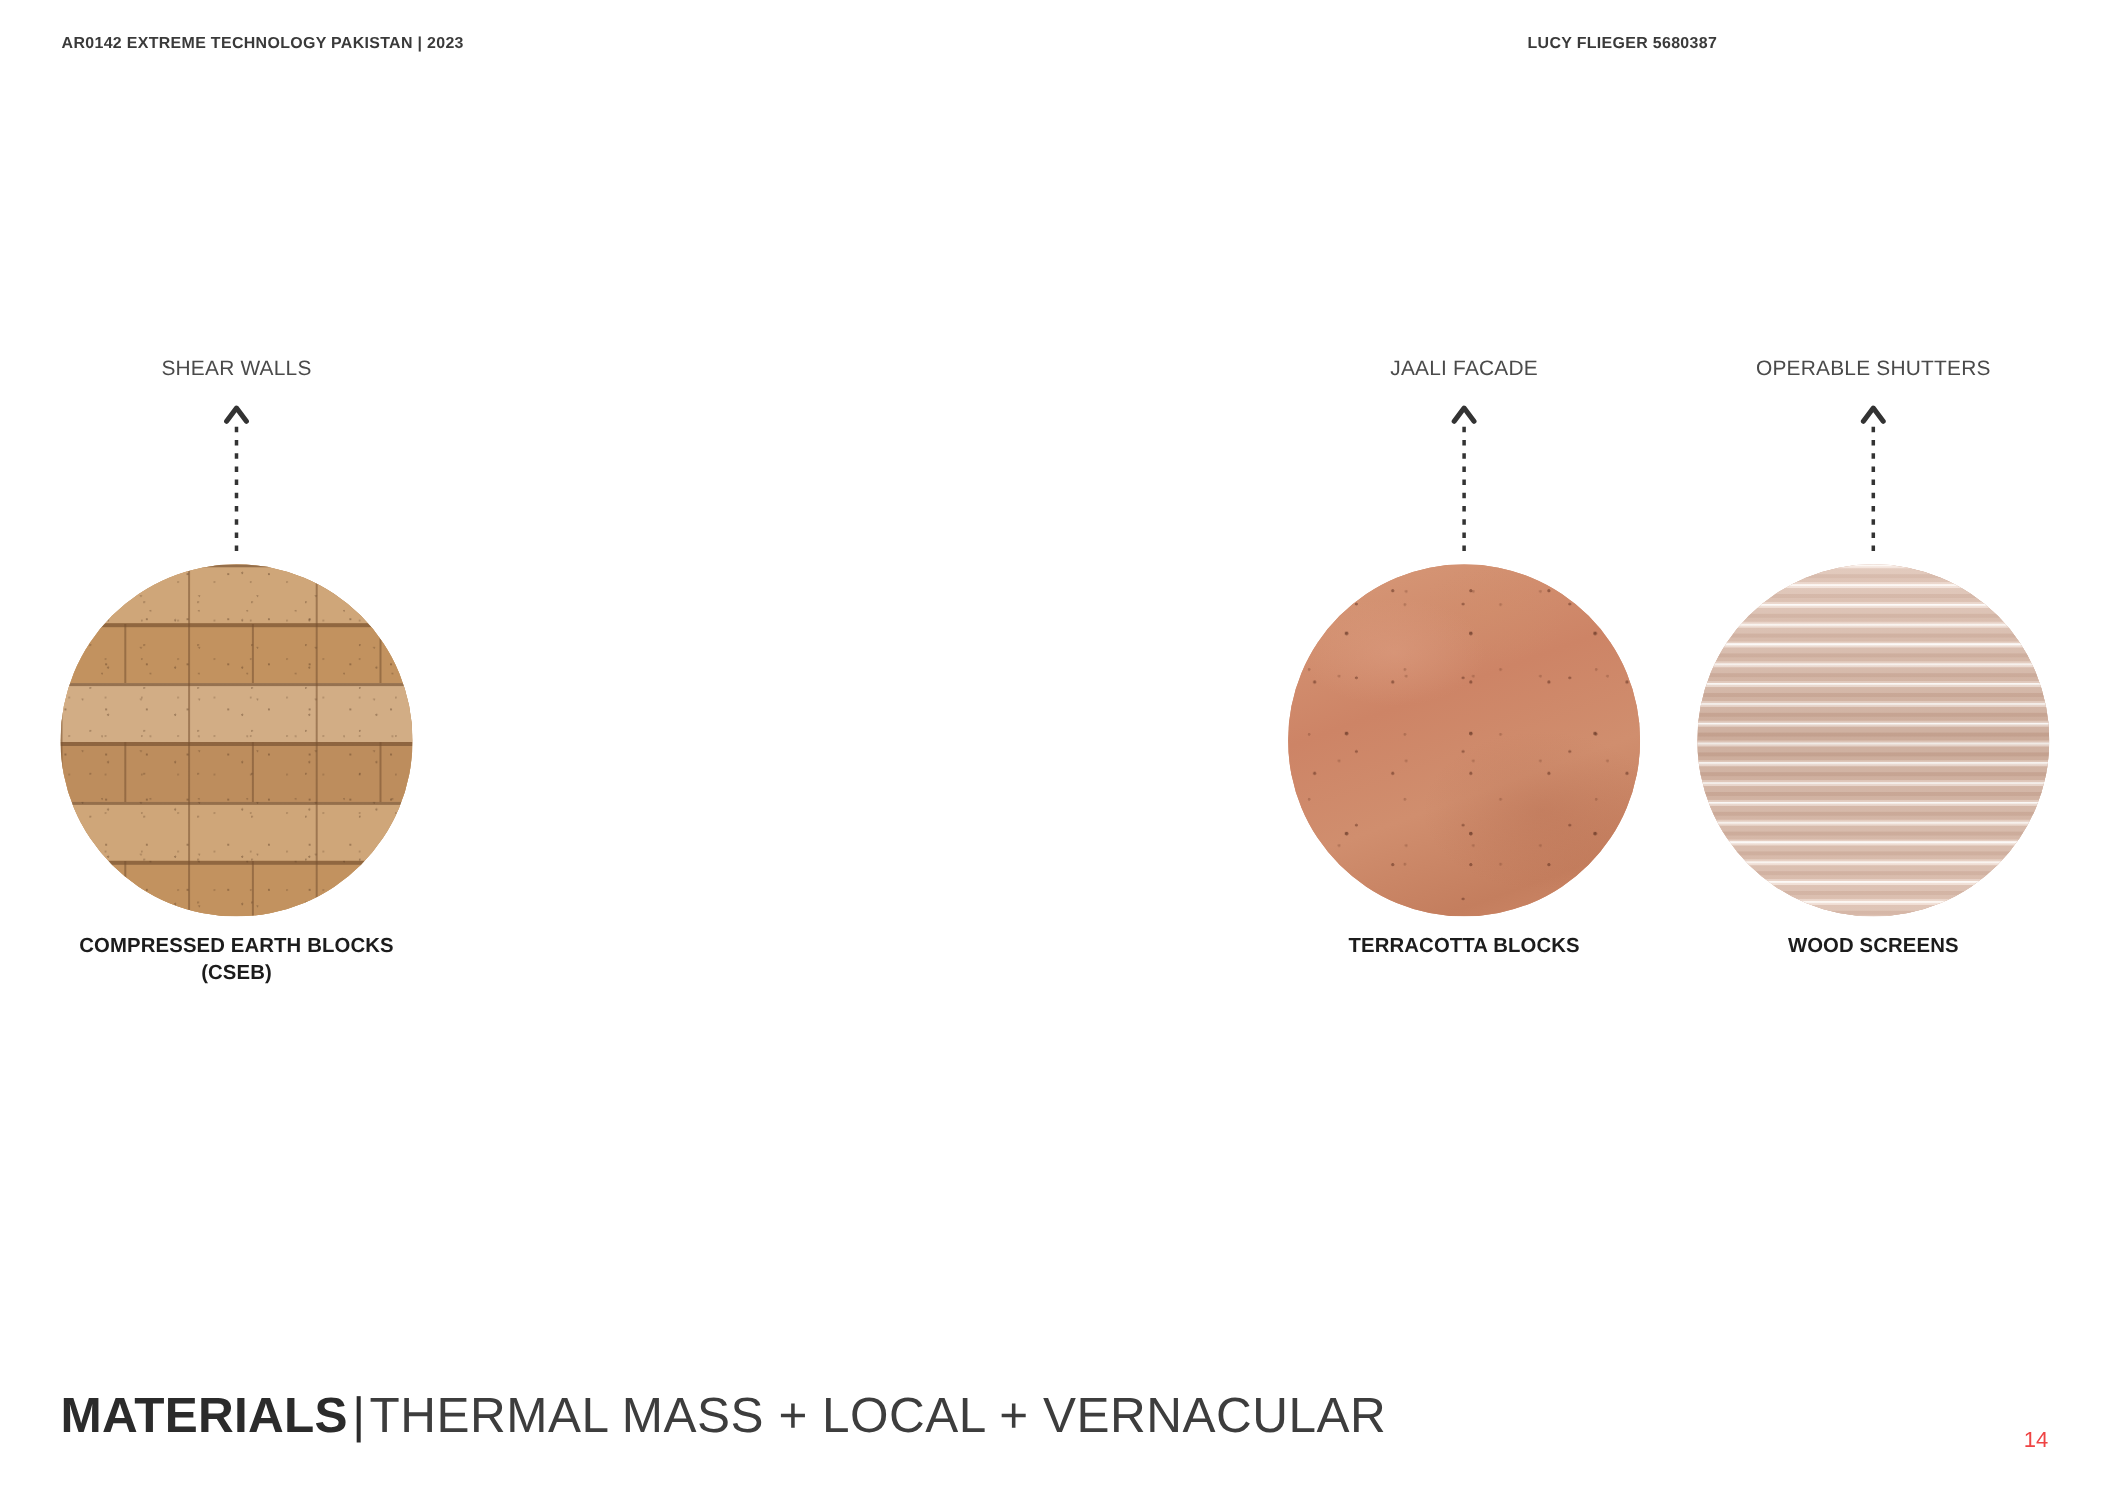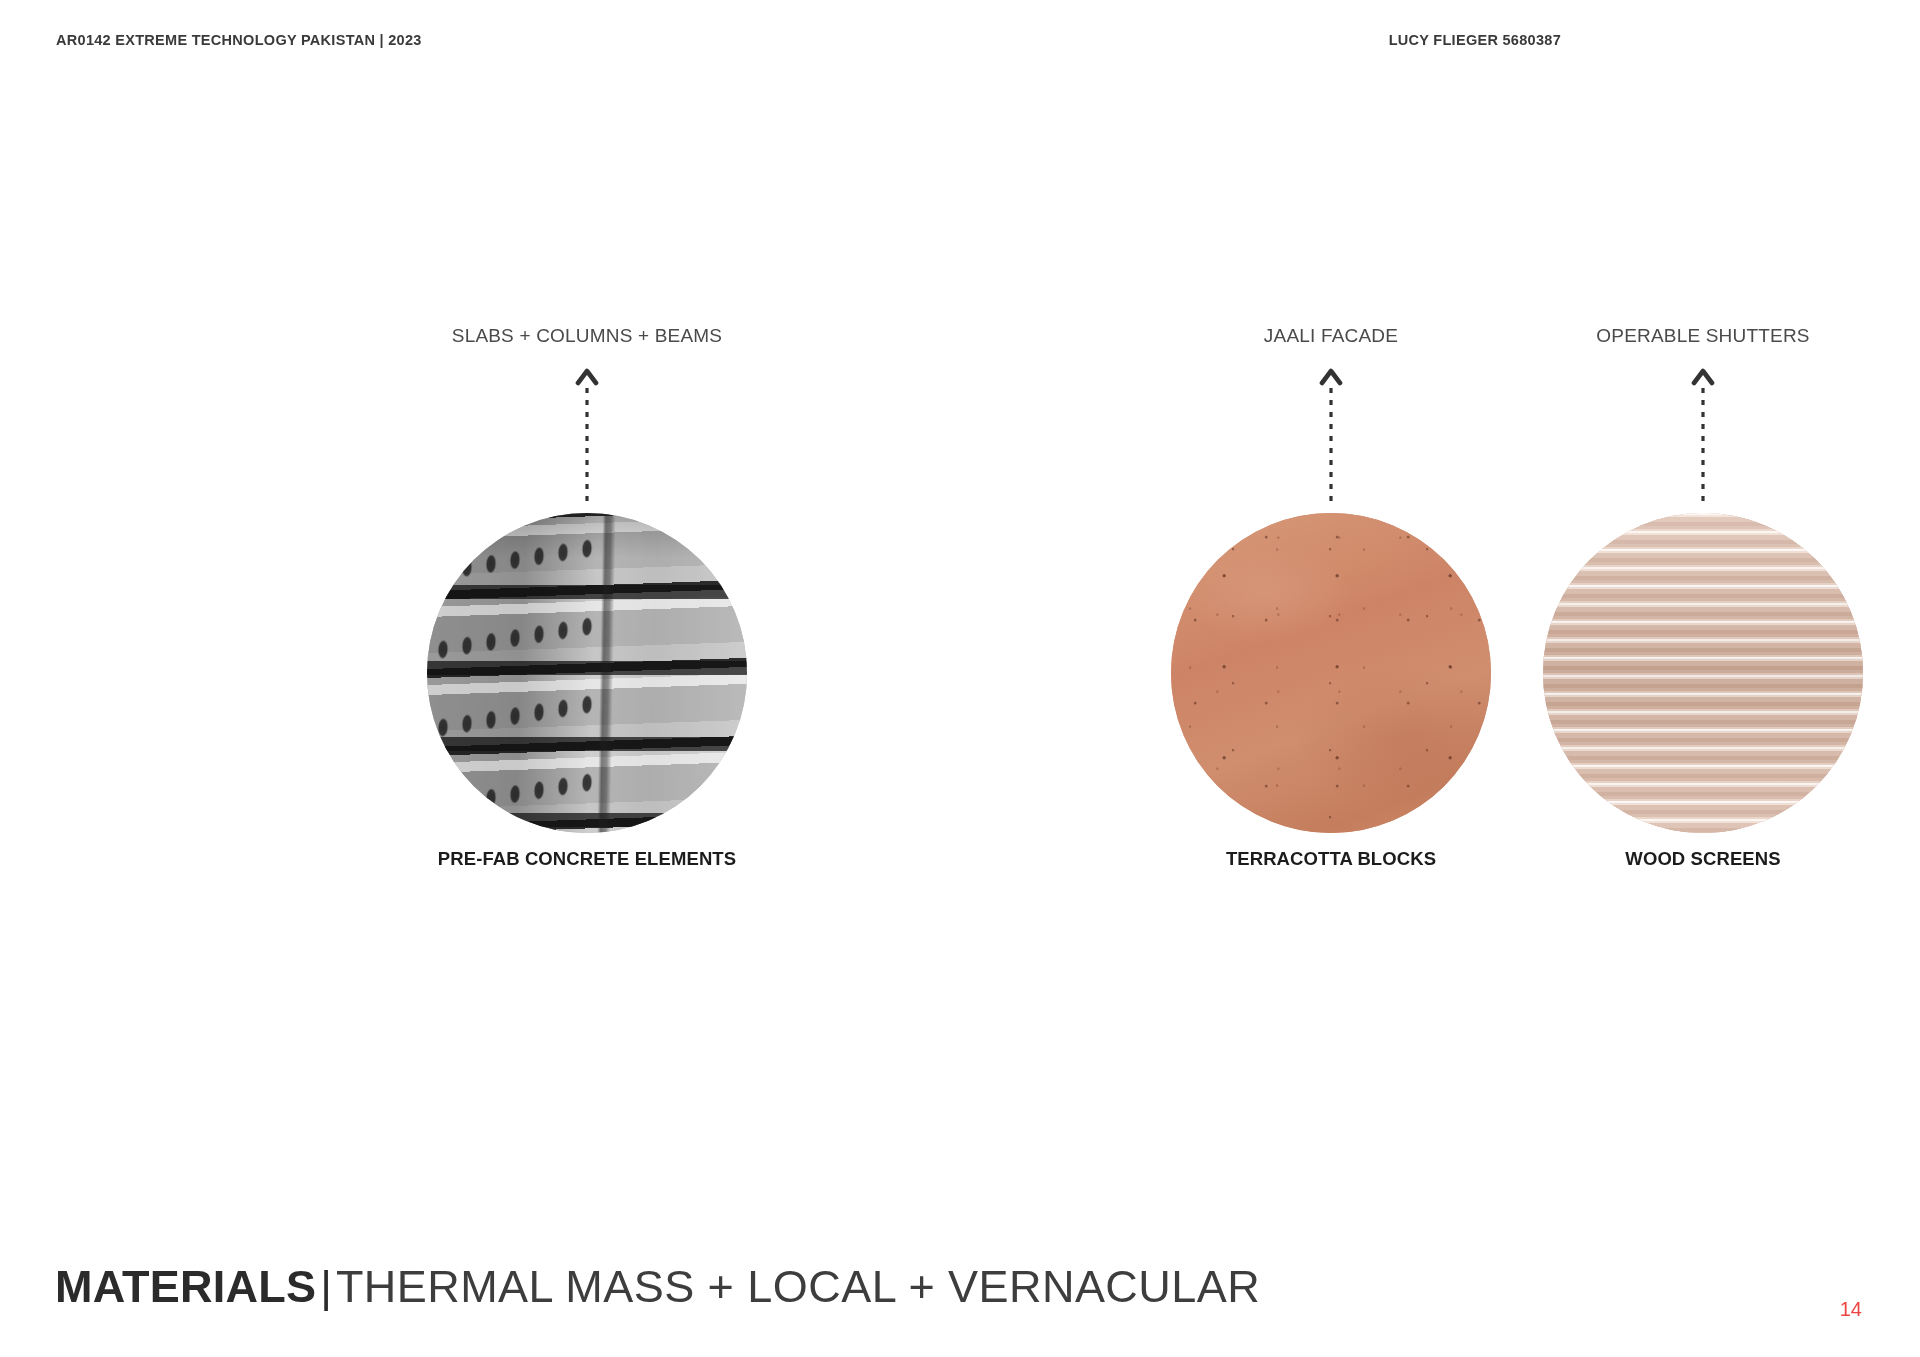--- a/index.html
+++ b/index.html
@@ -323,37 +323,37 @@
 </head>
 <body>
 
 <div class="slide-header">
   <div class="header-left">AR0142 EXTREME TECHNOLOGY PAKISTAN | 2023</div>
   <div class="header-right">LUCY FLIEGER 5680387</div>
 </div>
 
 <div class="materials-row">
 
-
-  <div class="material-item i1">
-    <div class="function-label">SLABS + COLUMNS + BEAMS</div>
+  <div class="material-item i0">
+    <div class="function-label">SHEAR WALLS</div>
     <div class="connector">
       <svg width="24" height="140" viewBox="0 0 24 140" aria-hidden="true">
         <path d="M12 138 L12 20" stroke="#333333" stroke-width="3.2" stroke-dasharray="5 7" fill="none" stroke-linecap="butt"></path>
         <path d="M3 20 L12 8 L21 20" stroke="#333333" stroke-width="4.6" fill="none" stroke-linecap="round" stroke-linejoin="round"></path>
       </svg>
     </div>
     <div class="swatch">
-      <div class="tex tex-concrete"></div>
+      <div class="tex tex-brick"></div>
     </div>
     <div class="material-caption">
-      <span>PRE-FAB CONCRETE ELEMENTS</span>
-      <span class="line2"></span>
+      <span>COMPRESSED EARTH BLOCKS</span>
+      <span class="line2">(CSEB)</span>
     </div>
   </div>
+
 
 
   <div class="material-item i3">
     <div class="function-label">JAALI FACADE</div>
     <div class="connector">
       <svg width="24" height="140" viewBox="0 0 24 140" aria-hidden="true">
         <path d="M12 138 L12 20" stroke="#333333" stroke-width="3.2" stroke-dasharray="5 7" fill="none" stroke-linecap="butt"></path>
         <path d="M3 20 L12 8 L21 20" stroke="#333333" stroke-width="4.6" fill="none" stroke-linecap="round" stroke-linejoin="round"></path>
       </svg>
     </div>

